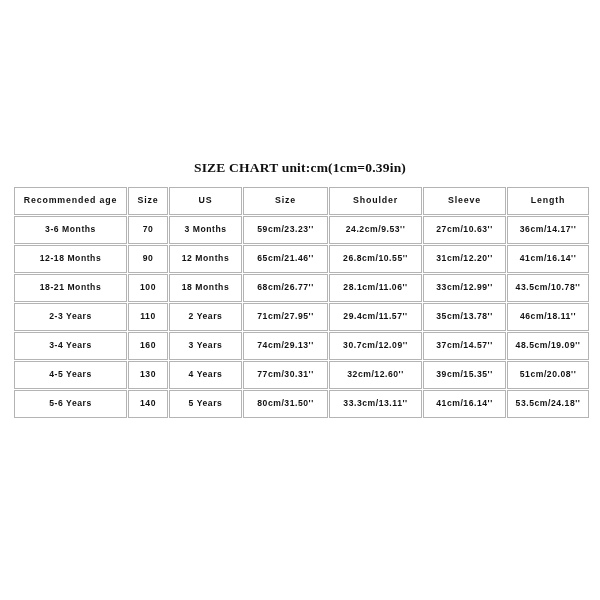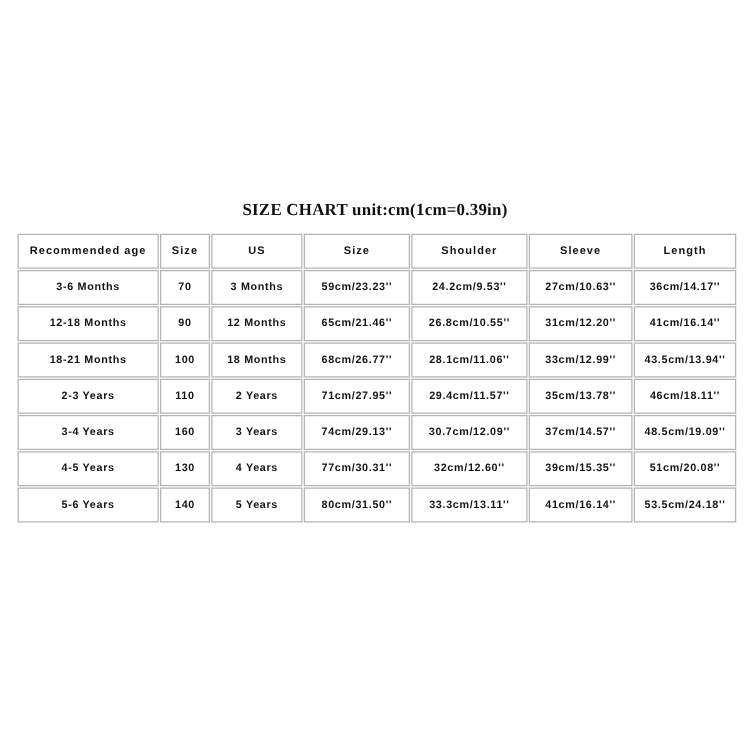--- a/index.html
+++ b/index.html
@@ -117,21 +117,21 @@
         <td>31cm/12.20''</td>
         <td>41cm/16.14''</td>
       </tr>
       <tr>
         <td>18-21 Months</td>
         <td>100</td>
         <td>18 Months</td>
         <td>68cm/26.77''</td>
         <td>28.1cm/11.06''</td>
         <td>33cm/12.99''</td>
-        <td>43.5cm/13.94''</td>
+        <td>43.5cm/10.78''</td>
       </tr>
       <tr>
         <td>2-3 Years</td>
         <td>110</td>
         <td>2 Years</td>
         <td>71cm/27.95''</td>
         <td>29.4cm/11.57''</td>
         <td>35cm/13.78''</td>
         <td>46cm/18.11''</td>
       </tr>

